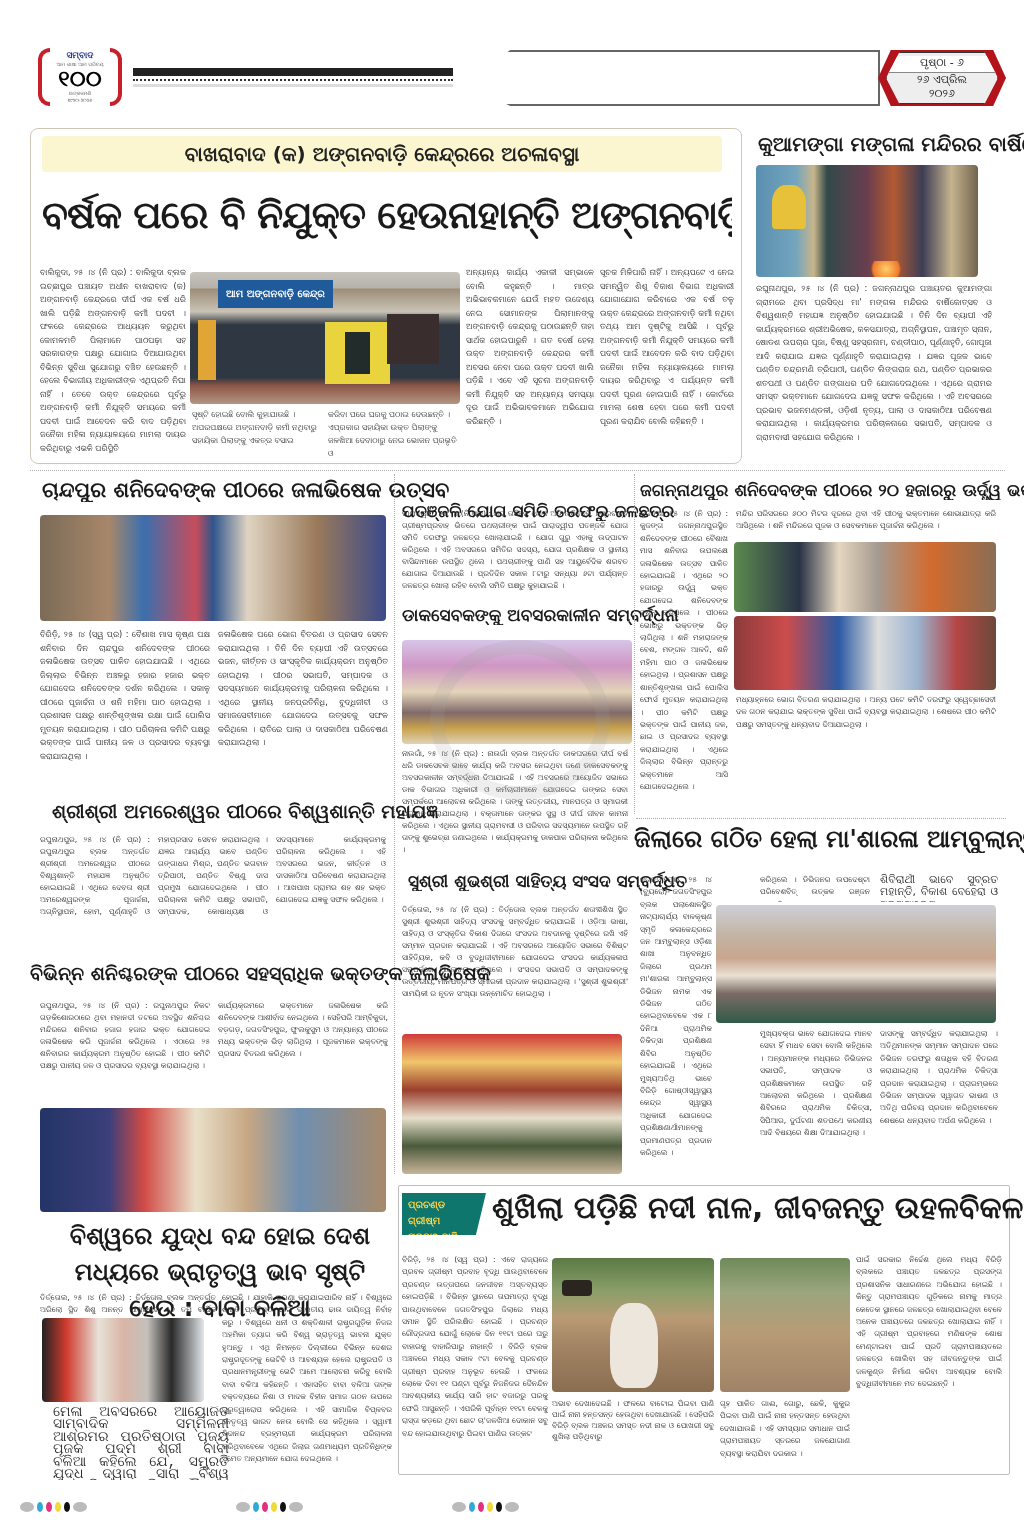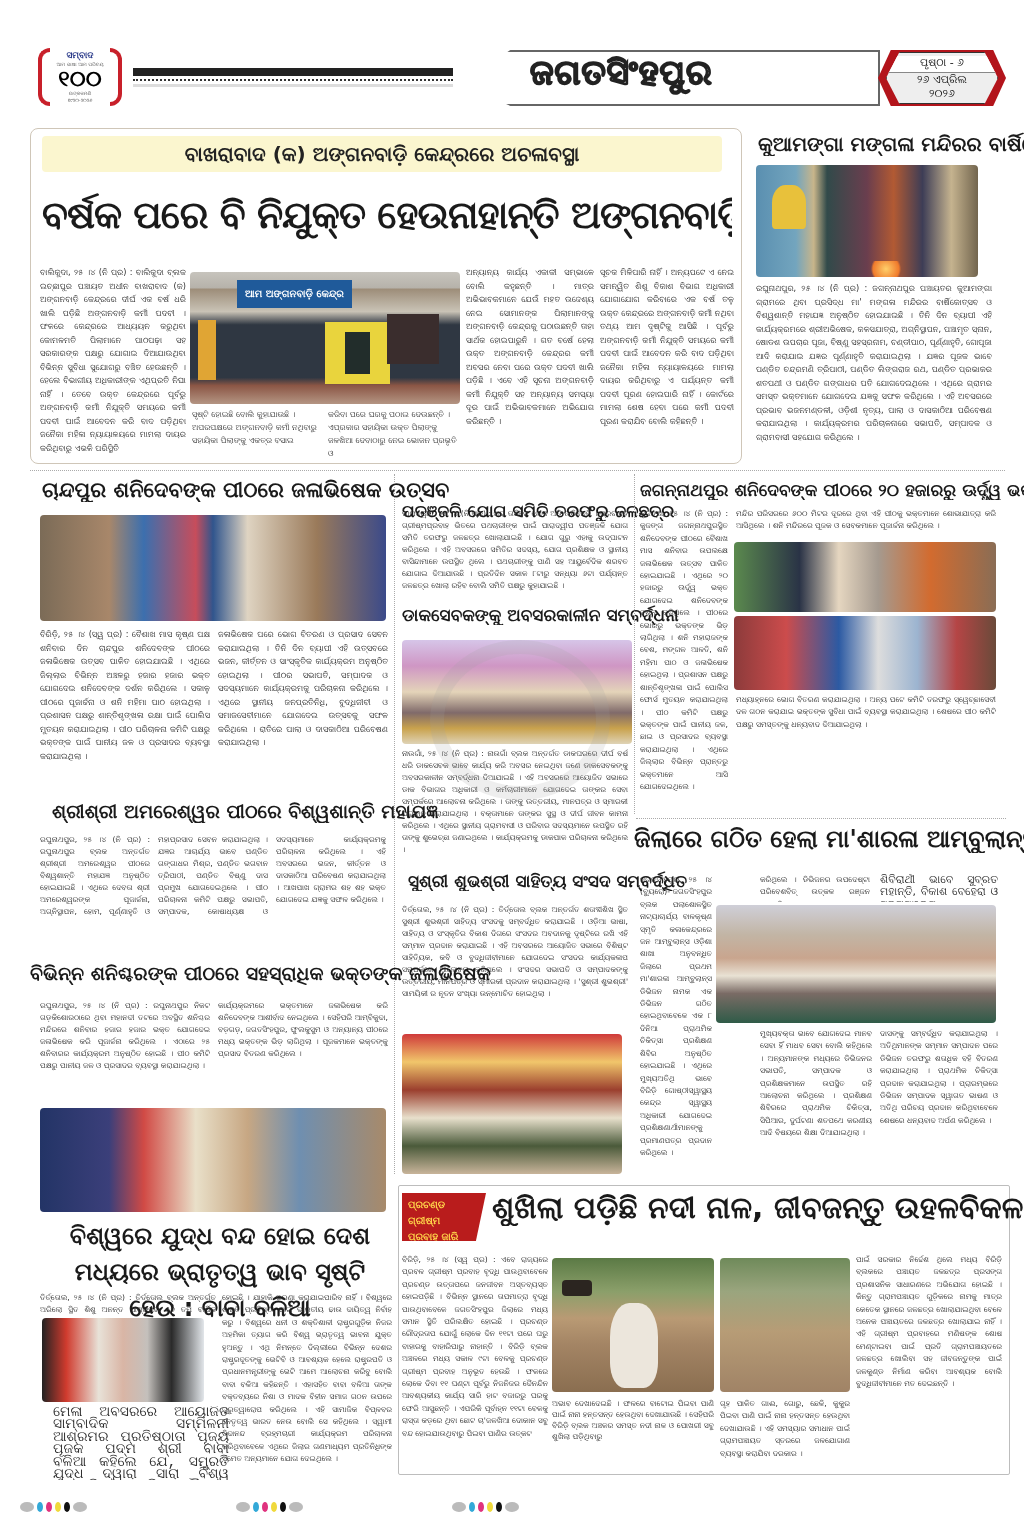--- a/index.html
+++ b/index.html
@@ -32,21 +32,21 @@
   .photo { position:absolute; border-radius:4px; overflow:hidden; }
   .caption { position:absolute; font-size:8px; line-height:13px; color:#333; overflow:hidden; }
   .divider-v { position:absolute; width:0; border-left:1px dotted #aaa; }
   .divider-h { position:absolute; height:0; border-top:1px dotted #aaa; }
 
   
   .kicker-bar { position:absolute; left:42px; top:136px; width:680px; height:36px; background:#fbf6cf; border-radius:4px; display:flex; align-items:center; justify-content:center; font-size:20px; font-weight:bold; color:#222; }
   .lead-head { left:42px; top:180px; width:690px; font-size:38px; line-height:70px; letter-spacing:-1px; }
 
   .photo-anganwadi { left:190px; top:272px; width:270px; height:132px; background: linear-gradient(180deg,#c7c4bd 0%,#b6b2aa 12%,#9d8d79 13%,#c9c3b6 30%,#2f3742 40%,#2f3742 80%,#8b5645 86%,#b49583 100%); }
-  .photo-anganwadi .sign { position:absolute; left:28px; top:8px; width:115px; height:28px; background:#1f5a9a; color:#fff; font-size:10px; display:flex; align-items:center; justify-content:center; font-weight:bold;margin-left:19px;}
+  .photo-anganwadi .sign { position:absolute; left:28px; top:8px; width:115px; height:28px; background:#1f5a9a; color:#fff; font-size:10px; display:flex; align-items:center; justify-content:center; font-weight:bold;}
   .photo-anganwadi .board { position:absolute; left:135px; top:50px; width:65px; height:62px; background:#e9d43d; }
   .photo-anganwadi .board::after { content:""; position:absolute; left:20px; top:10px; width:25px; height:42px; background:#222d2b; }
   .photo-anganwadi .giraffe { position:absolute; left:8px; top:48px; width:18px; height:60px; background:#e0a534; }
   .photo-anganwadi .window { position:absolute; left:197px; top:42px; width:52px; height:50px; background:#3a2d2d; }
 
   .temple-head { left:758px; top:132px; font-size:20px; }
   .photo-temple { left:756px; top:165px; width:222px; height:112px; background: linear-gradient(90deg,#5a8fb0 0%,#73a5be 18%,#c8b58a 26%,#314a4a 32%,#6a3e4e 50%,#b25a33 62%,#3d3d56 75%,#c5b38f 88%,#72654e 100%); }
   .photo-temple .idol { position:absolute; left:16px; top:20px; width:34px; height:44px; background:#e8c13b; border-radius:40% 40% 10% 10%; }
   .photo-temple .flames { position:absolute; left:110px; bottom:0; width:40px; height:16px; background:radial-gradient(circle,#ffcf6a,#f07b2c 60%,transparent 70%); }
 
@@ -64,21 +64,21 @@
   .amareswar-head { left:52px; top:800px; font-size:19px; }
   .ambulance-head { left:634px; top:825px; font-size:24px; }
   .photo-ambulance { left:716px; top:905px; width:280px; height:118px; background: linear-gradient(180deg,#cfcfd8 0%,#c2b5a5 25%,#c9a58e 45%,#e9e2d4 60%,#7a6b65 75%,#2f5b48 100%); }
   .subhashree-head { left:408px; top:871px; font-size:17px; }
   .bibhinna-head { left:30px; top:962px; font-size:19px; }
   .photo-bibhinna { left:40px; top:1108px; width:346px; height:104px; background: linear-gradient(90deg,#233466 0%,#3b3f7a 20%,#d14a45 30%,#e9e0c9 45%,#c7a783 60%,#6f8fb0 75%,#a88a6a 100%); }
   .photo-subhashree { left:402px; top:1034px; width:220px; height:140px; background: linear-gradient(180deg,#cf3a3a 0%,#f1c66b 20%,#9b3f2e 40%,#e8e0cc 60%,#4a5a3a 80%,#c8b49a 100%); }
 
   
   .summer-box { left:398px; top:1185px; width:612px; height:290px; border:1px solid #bdbdbd; border-radius:2px; }
-  .summer-tag { position:absolute; left:402px; top:1193px; width:84px; height:48px; background:#b91c1c; color:#ffd54a; font-size:10px; font-weight:bold; line-height:16px; padding:4px 6px; clip-path: polygon(0 0, 100% 0, 88% 100%, 0 100%); }
+  .summer-tag { position:absolute; left:402px; top:1193px; width:84px; height:42px; background:#0f766e; color:#ffd54a; font-size:10px; font-weight:bold; line-height:16px; padding:4px 6px; clip-path: polygon(0 0, 100% 0, 88% 100%, 0 100%); }
   .summer-head { left:492px; top:1190px; font-size:30px; }
   .photo-cow { left:552px; top:1258px; width:162px; height:134px; background: linear-gradient(180deg,#5b7a45 0%,#8b9f6a 25%,#b99a74 45%,#a38464 65%,#8a6e50 100%); }
   .photo-cow .cow { position:absolute; left:58px; top:45px; width:48px; height:85px; background:#ece6dc; border-radius:40% 40% 30% 30%; }
   .photo-cow .cowdark { position:absolute; left:10px; top:22px; width:30px; height:16px; background:#2b2520; border-radius:4px; }
   .photo-road { left:720px; top:1258px; width:130px; height:134px; background: linear-gradient(180deg,#6f8a5a 0%,#9aa57e 25%,#b79c76 55%,#a08366 100%); }
   .war-head { left:50px; top:1218px; font-size:24px; line-height:36px; white-space:normal; width:340px; text-align:center; }
   .photo-baba { left:42px; top:1318px; width:162px; height:84px; background: linear-gradient(90deg,#222 0%,#d03b2e 15%,#e8e2d8 35%,#d9b5a5 50%,#c4c0bc 65%,#2a2a2a 80%,#e2e6ea 100%); }
 
   .cmyk { position:absolute; top:1502px; display:flex; gap:3px; align-items:center; }
   .cmyk span { display:block; border-radius:50%; }
@@ -100,21 +100,20 @@
     <span class="l1">ସମ୍ବାଦ</span>
     <span class="l2">ଆମ ଭାଷା ଆମ ପରିଚୟ</span>
     <span class="num">୧୦୦</span>
     <span class="l2">ଉତ୍କଳମଣି</span>
     <span class="yrs">୧୯୨୦-୨୦୨୬</span>
   </div>
   <div class="rule-black"></div>
   <div class="rule-dots"></div>
   <div class="rule-grey"></div>
   <div class="section-banner"></div>
-  <div class="section-title">ଜଗତସିଂହପୁର</div>
   <div class="dateplate"></div>
   <div class="dateplate-inner">
     <span class="page">ପୃଷ୍ଠା - ୬</span>
     <span>୨୬ ଏପ୍ରିଲ</span>
     <span>୨୦୨୬</span>
   </div>
 </div>
 
 <div class="box" style="left:30px;top:128px;width:712px;height:336px;"></div>
 <div class="kicker-bar">ବାଖରାବାଦ (କ) ଅଙ୍ଗନବାଡ଼ି କେନ୍ଦ୍ରରେ ଅଚଳାବସ୍ଥା</div>

